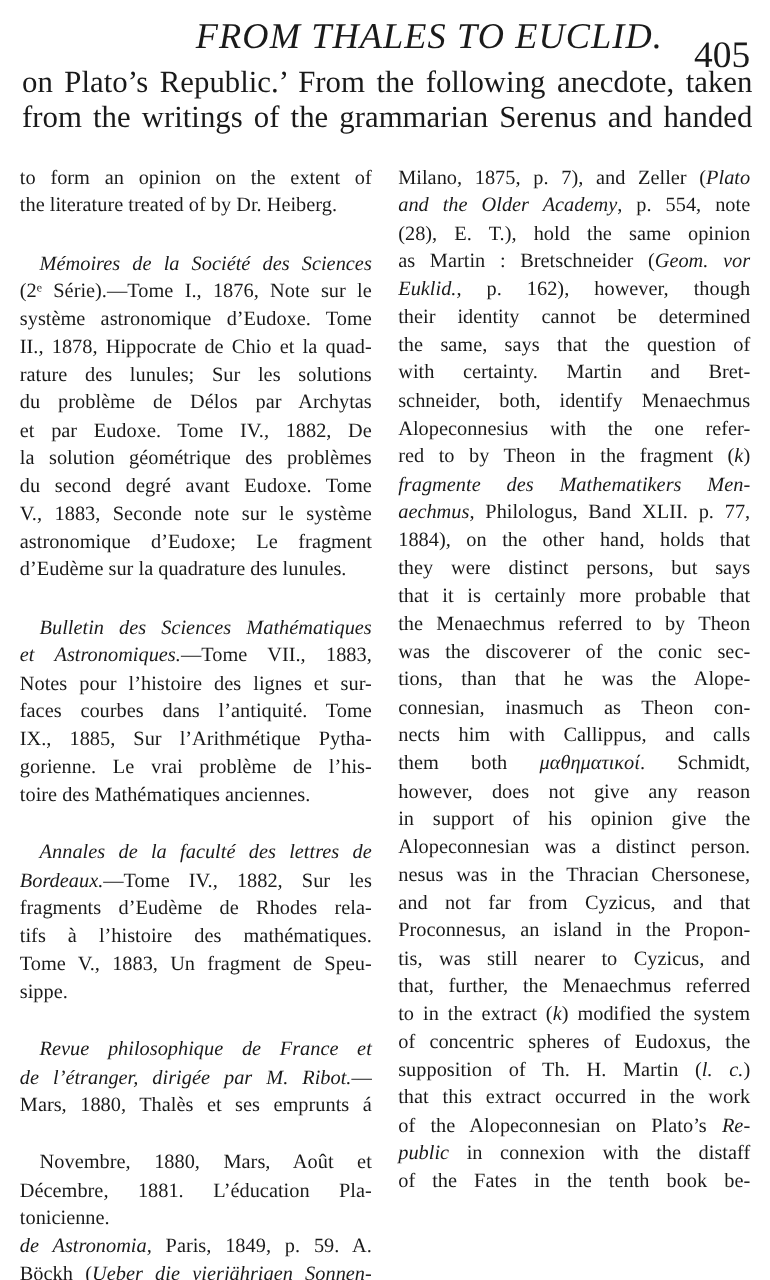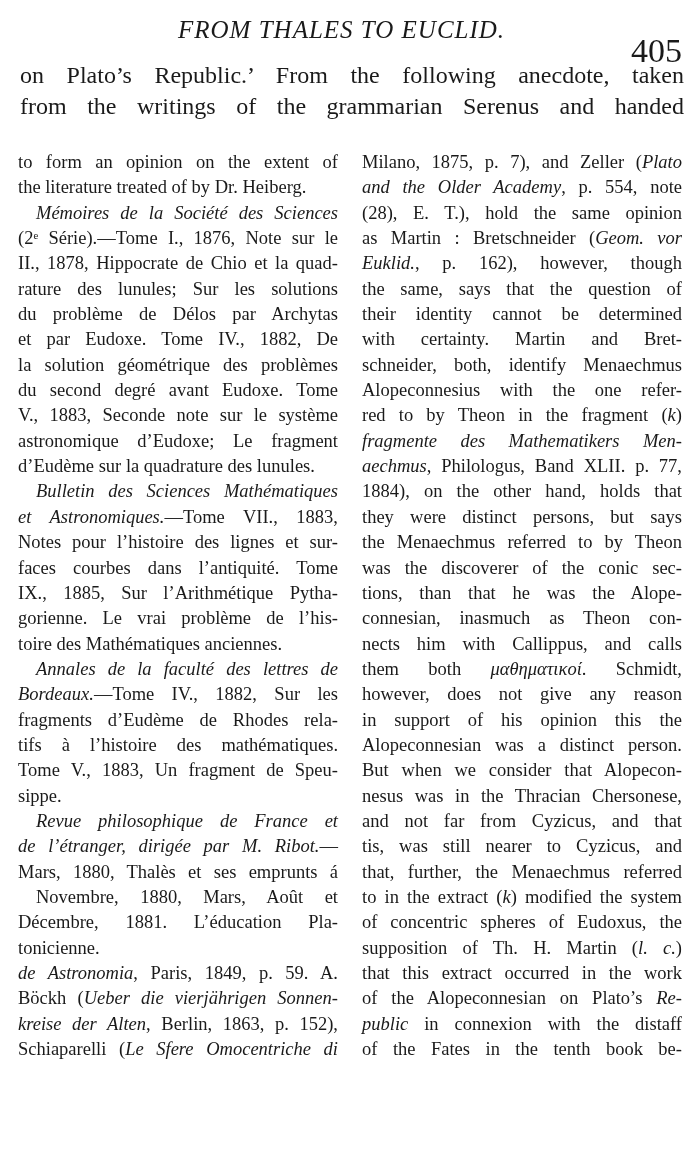--- a/index.html
+++ b/index.html
@@ -1,27 +1,27 @@
 <!DOCTYPE html>
 <html><head>
 <meta charset="utf-8">
 <style>
   html, body { margin: 0; padding: 0; background: #ffffff; }
   body { width: 700px; height: 1164px; position: relative; overflow: hidden; color: #1a1a1a; font-family: "Liberation Serif", "DejaVu Serif", serif; }
   .header { position: absolute; top: 10px; left: 0; width: 700px; height: 40px; }
-  .running-title { position: absolute; left: 178px; top: 6px; font-style: italic; font-size: 25px; letter-spacing: 1px; }
+  .running-title { position: absolute; left: 178px; top: 6px; font-style: italic; font-size: 33px; letter-spacing: 1px; }
   .page-number { position: absolute; right: 18px; top: 22px; font-size: 34px; }
-  .lead { position: absolute; left: 20px; top: 60px; width: 664px; font-size: 24px; line-height: 31px; }
+  .lead { position: absolute; left: 20px; top: 60px; width: 664px; font-size: 28px; line-height: 31px; }
   .lead div { white-space: nowrap; text-align: justify; text-align-last: justify; }
   .col { position: absolute; top: 150px; font-size: 18.5px; line-height: 25.35px; }
   .col-left { left: 18px; width: 320px; }
   .col-right { left: 362px; width: 320px; }
   .line { display: block; text-align: justify; text-align-last: justify; white-space: nowrap; height: 25.35px; }
   .line.last { text-align-last: left; }
-  .indent { padding-left: 18px; }
+  .indent { padding-left: 18px; margin-top: 27px; }
   i { }
   sup { font-size: 11px; vertical-align: 6px; }
 </style>
 </head>
 <body>
 
 <div class="header">
   <span class="running-title">FROM THALES TO EUCLID.</span>
   <span class="page-number">405</span>
 </div>
@@ -29,20 +29,21 @@
 <div class="lead">
   <div>on Plato’s Republic.’   From the following anecdote, taken</div>
   <div>from the writings of the grammarian Serenus and handed</div>
 </div>
 
 <div class="col col-left" id="col-left">
     <span class="line"><span>to form an opinion on the extent of</span></span>
     <span class="line last"><span>the literature treated of by Dr. Heiberg.</span></span>
     <span class="line indent"><i>Mémoires de la Société des Sciences</i></span>
     <span class="line"><span>(2ᵉ Série).—Tome I., 1876, Note sur le</span></span>
+    <span class="line"><span>système astronomique d’Eudoxe. Tome</span></span>
     <span class="line"><span>II., 1878, Hippocrate de Chio et la quad-</span></span>
     <span class="line"><span>rature des lunules; Sur les solutions</span></span>
     <span class="line"><span>du problème de Délos par Archytas</span></span>
     <span class="line"><span>et par Eudoxe.  Tome IV., 1882, De</span></span>
     <span class="line"><span>la solution géométrique des problèmes</span></span>
     <span class="line"><span>du second degré avant Eudoxe.  Tome</span></span>
     <span class="line"><span>V., 1883, Seconde note sur le système</span></span>
     <span class="line"><span>astronomique d’Eudoxe; Le fragment</span></span>
     <span class="line last"><span>d’Eudème sur la quadrature des lunules.</span></span>
     <span class="line indent"><i>Bulletin des Sciences Mathématiques</i></span>
@@ -69,42 +70,43 @@
     <span class="line"><i>kreise der Alten</i><span>, Berlin, 1863, p. 152),</span></span>
     <span class="line"><span>Schiaparelli (</span><i>Le Sfere Omocentriche di</i></span>
     <span class="line"></span>
   </div>
 <div class="col col-right" id="col-right">
     <span class="line"><span>Milano, 1875, p. 7), and Zeller (</span><i>Plato</i></span>
     <span class="line"><i>and the Older Academy</i><span>, p. 554, note</span></span>
     <span class="line"><span>(28), E. T.), hold the same opinion</span></span>
     <span class="line"><span>as Martin : Bretschneider (</span><i>Geom. vor</i></span>
     <span class="line"><i>Euklid.</i><span>, p. 162), however, though</span></span>
+    <span class="line"><span>their identity cannot be determined</span></span>
     <span class="line"><span>the same, says that the question of</span></span>
-    <span class="line"><span>their identity cannot be determined</span></span>
     <span class="line"><span>with certainty.  Martin and Bret-</span></span>
     <span class="line"><span>schneider, both, identify Menaechmus</span></span>
     <span class="line"><span>Alopeconnesius with the one refer-</span></span>
     <span class="line"><span>red to by Theon in the fragment (</span><i>k</i><span>)</span></span>
     <span class="line"><i>fragmente des Mathematikers Men-</i></span>
     <span class="line"><i>aechmus</i><span>, Philologus, Band XLII. p. 77,</span></span>
     <span class="line"><span>1884), on the other hand, holds that</span></span>
     <span class="line"><span>they were distinct persons, but says</span></span>
+    <span class="line"><span>that it is certainly more probable that</span></span>
     <span class="line"><span>the Menaechmus referred to by Theon</span></span>
     <span class="line"><span>was the discoverer of the conic sec-</span></span>
     <span class="line"><span>tions, than that he was the Alope-</span></span>
     <span class="line"><span>connesian, inasmuch as Theon con-</span></span>
     <span class="line"><span>nects him with Callippus, and calls</span></span>
     <span class="line"><span>them both </span><i>μαθηματικοί</i><span>.  Schmidt,</span></span>
     <span class="line"><span>however, does not give any reason</span></span>
-    <span class="line"><span>in support of his opinion this the</span></span>
+    <span class="line"><span>in support of his opinion give the</span></span>
     <span class="line"><span>Alopeconnesian was a distinct person.</span></span>
-    <span class="line"><span>But when we consider that Alopecon-</span></span>
     <span class="line"><span>nesus was in the Thracian Chersonese,</span></span>
     <span class="line"><span>and not far from Cyzicus, and that</span></span>
+    <span class="line"><span>Proconnesus, an island in the Propon-</span></span>
     <span class="line"><span>tis, was still nearer to Cyzicus, and</span></span>
     <span class="line"><span>that, further, the Menaechmus referred</span></span>
     <span class="line"><span>to in the extract (</span><i>k</i><span>) modified the system</span></span>
     <span class="line"><span>of concentric spheres of Eudoxus, the</span></span>
     <span class="line"><span>supposition of Th. H. Martin (</span><i>l. c.</i><span>)</span></span>
     <span class="line"><span>that this extract occurred in the work</span></span>
     <span class="line"><span>of the Alopeconnesian on Plato’s </span><i>Re-</i></span>
     <span class="line"><i>public</i><span> in connexion with the distaff</span></span>
     <span class="line"><span>of the Fates in the tenth book be-</span></span>
     <span class="line last"></span>

